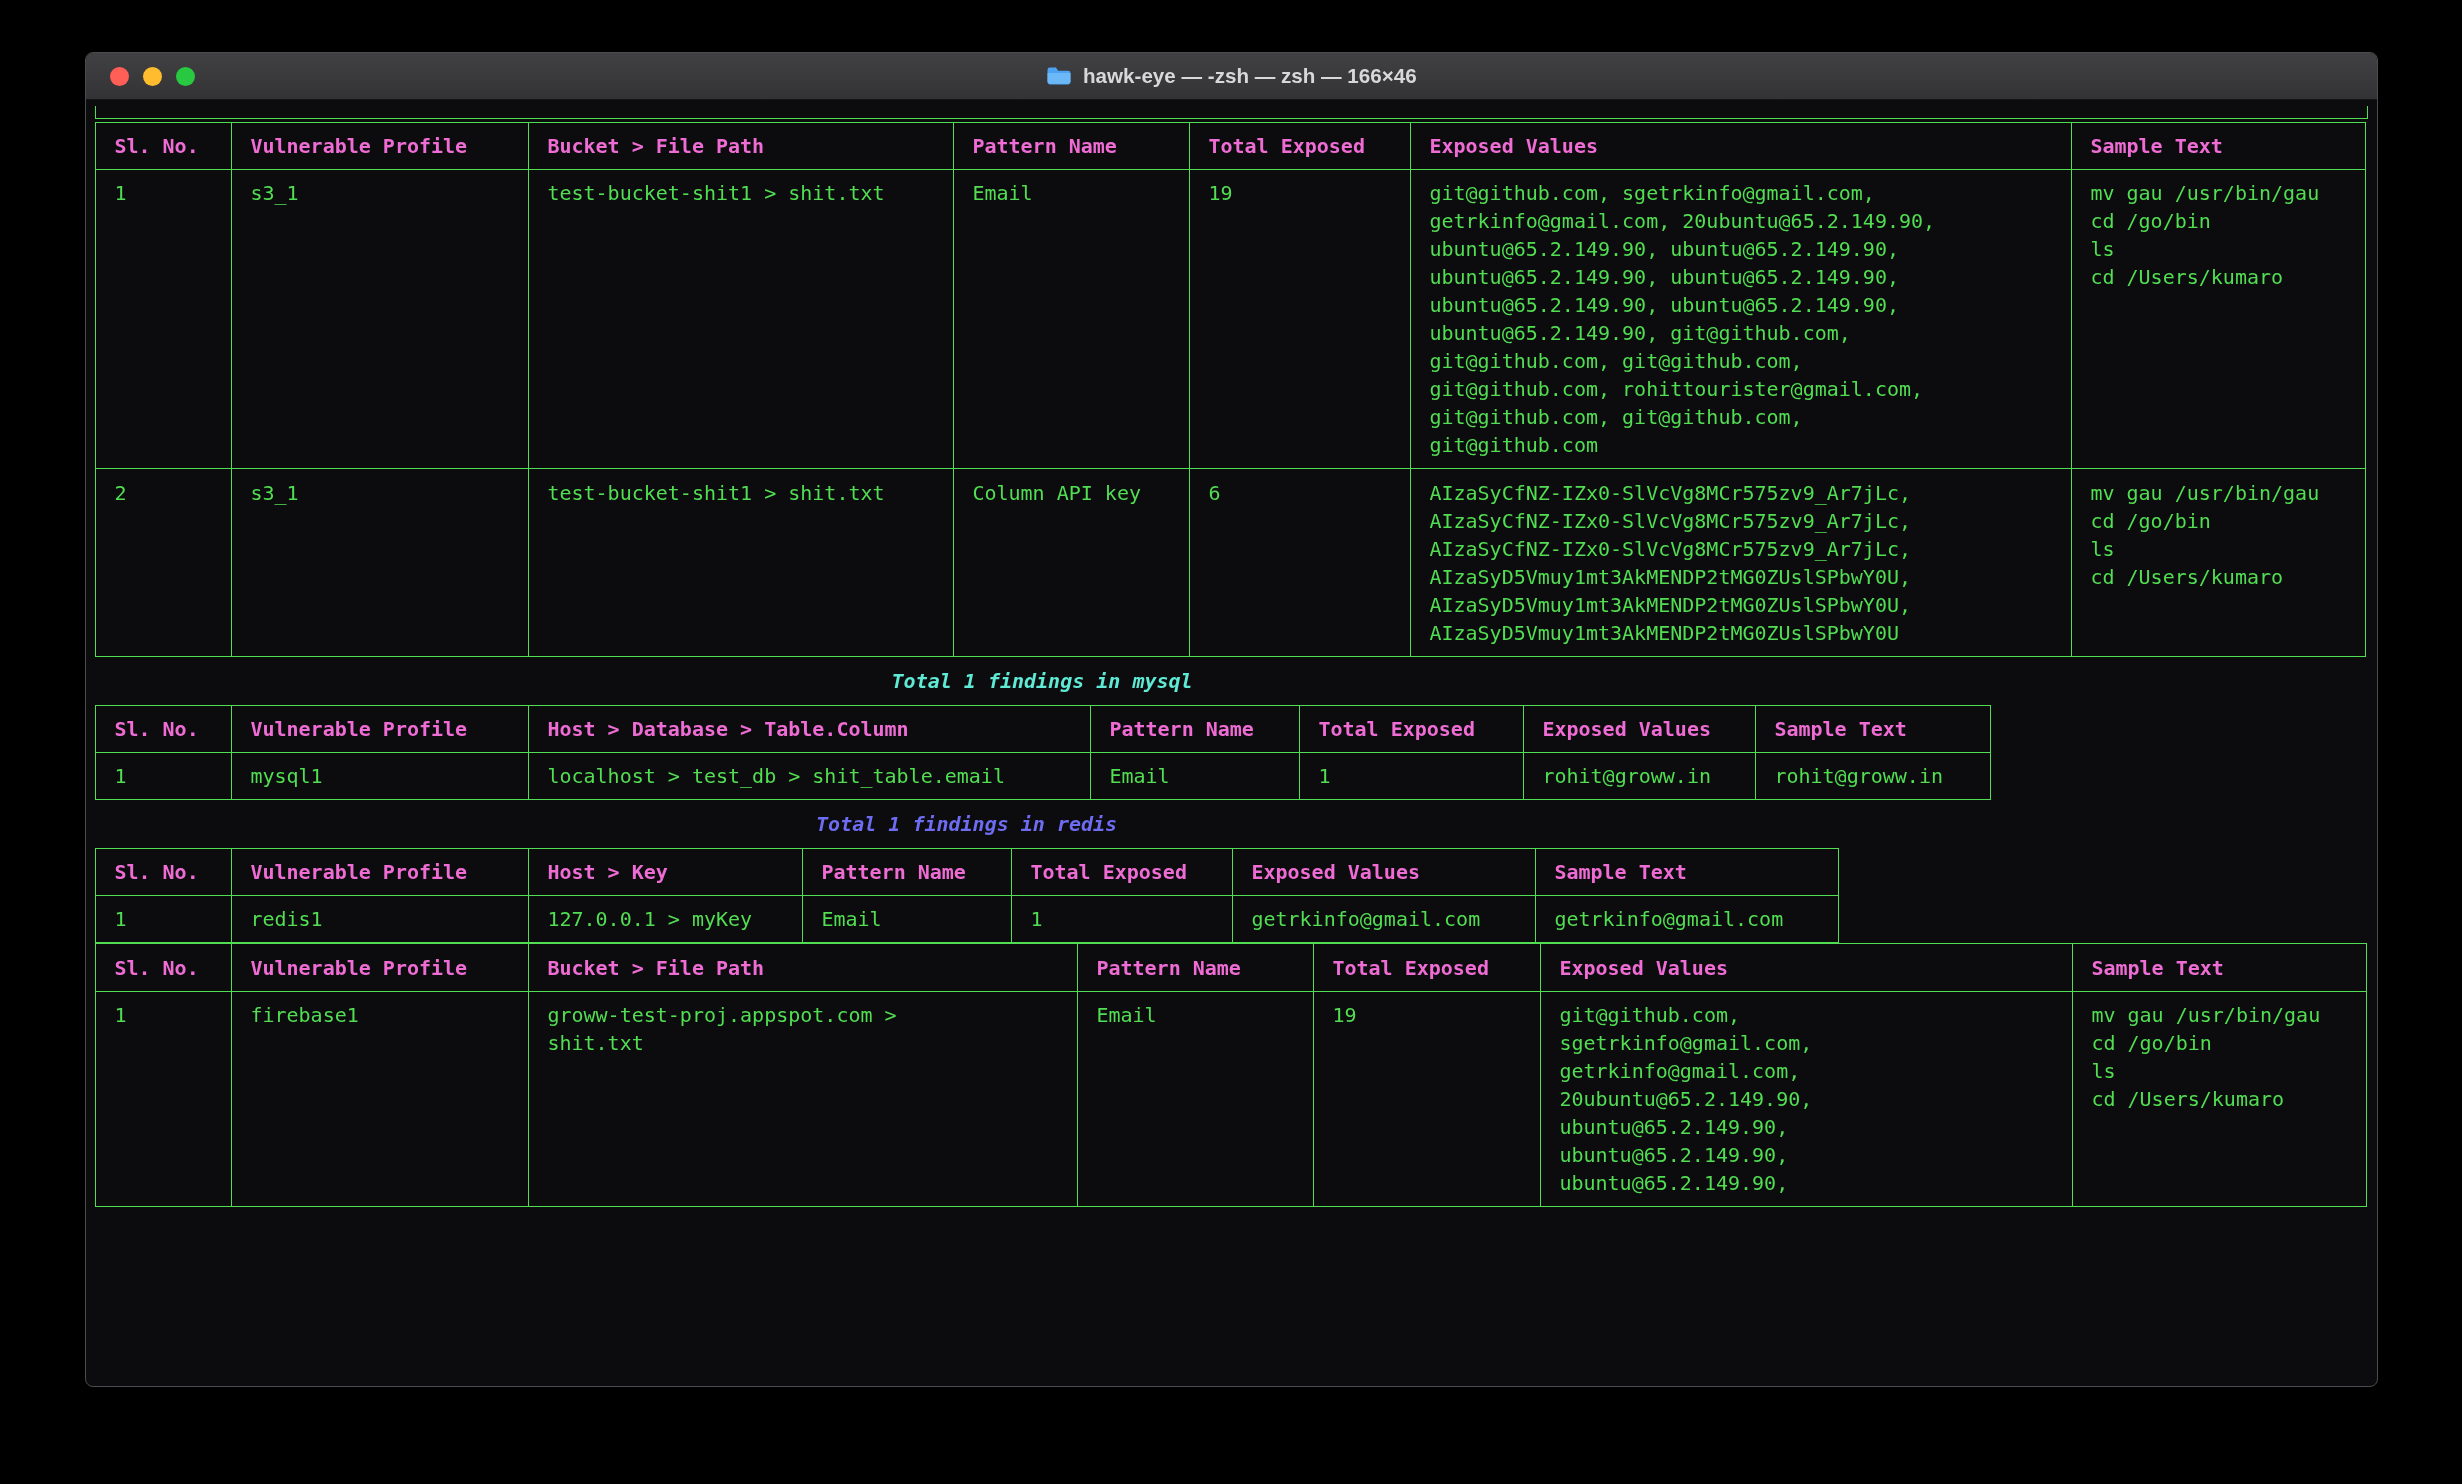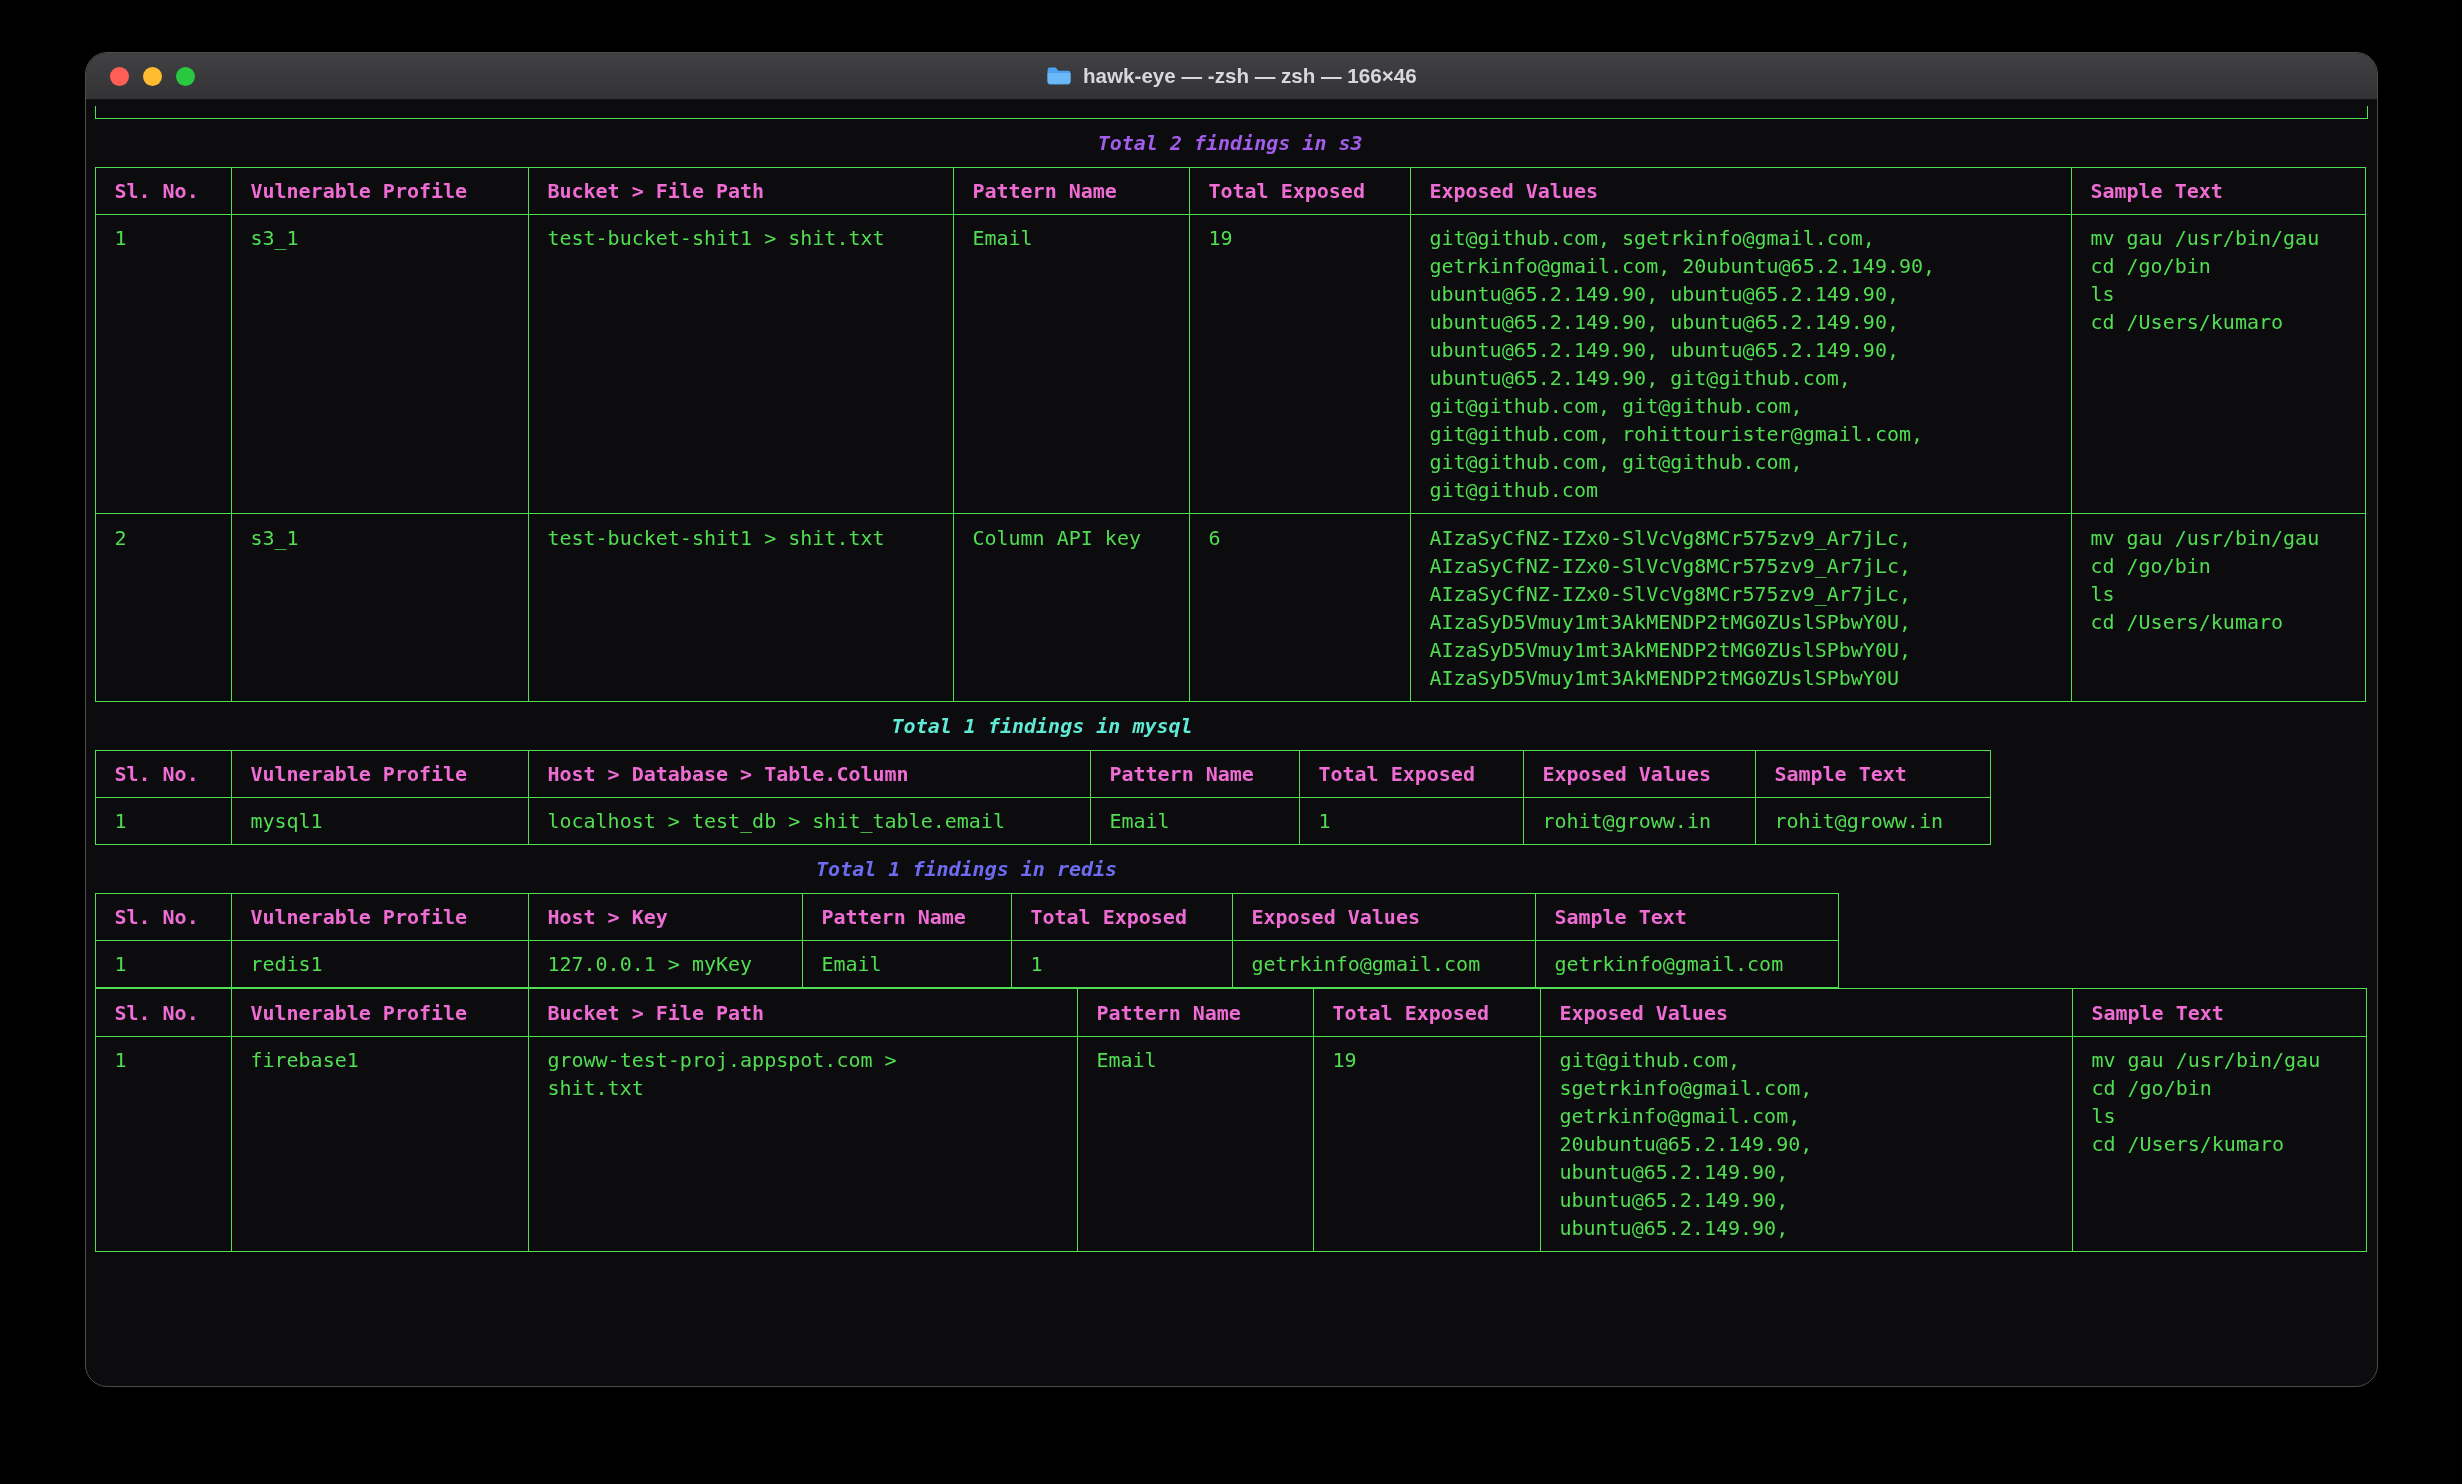--- a/index.html
+++ b/index.html
@@ -1,21 +1,21 @@
 <!DOCTYPE html>
 <html style="--green: #52de52; --magenta: #ee6cd4; --term-bg: #0c0c0e; --titlebar-text: #d8d8da;font-size:12.2px"><head>
 <meta charset="utf-8">
 <style>
   * { margin:0; padding:0; box-sizing:border-box; }
   html,body { width:2462px; height:1484px; background:#000; overflow:hidden; }
   body { font-family:"DejaVu Sans Mono", monospace; }
 
   .window {
     position:absolute; left:85px; top:52px; width:2293px; height:1335px;
-    background:var(--term-bg); border-radius:22px; overflow:hidden;
+    background:var(--term-bg); border-radius:8px; overflow:hidden;
     border:1.5px solid #4c4c4e; box-shadow:0 38px 91px rgba(0,0,0,.85);
   }
   .titlebar {
     height:47px; background:linear-gradient(#414143,#333335);
     border-bottom:1.5px solid #151516;
     display:flex; align-items:center; justify-content:center; position:relative;
   }
   .traffic { position:absolute; left:24.4px; top:0; height:47px; display:flex; align-items:center; gap:13.7px; }
   .light { width:19px; height:19px; border-radius:50%; border:none; cursor:default; }
   .titlewrap { display:flex; align-items:center; gap:10.7px; }
@@ -66,21 +66,20 @@
         </svg>
       </span>
       <span class="win-title">hawk-eye — -zsh — zsh — 166×46</span>
     </div>
   </div>
 
   <div class="content">
     <div class="partial-border"></div>
     <div id="sections">
         <div class="section" style="width: 2270px;">
-          <div class="section-title" style="color: rgb(162, 93, 234);">Total 2 findings in s3</div>
           <table class="findings" style="width: 2270px;">
             <colgroup>
               <col style="width: 136px;">
               <col style="width: 297px;">
               <col style="width: 425px;">
               <col style="width: 236px;">
               <col style="width: 221px;">
               <col style="width: 661px;">
               <col style="width: 294px;">
             </colgroup>

